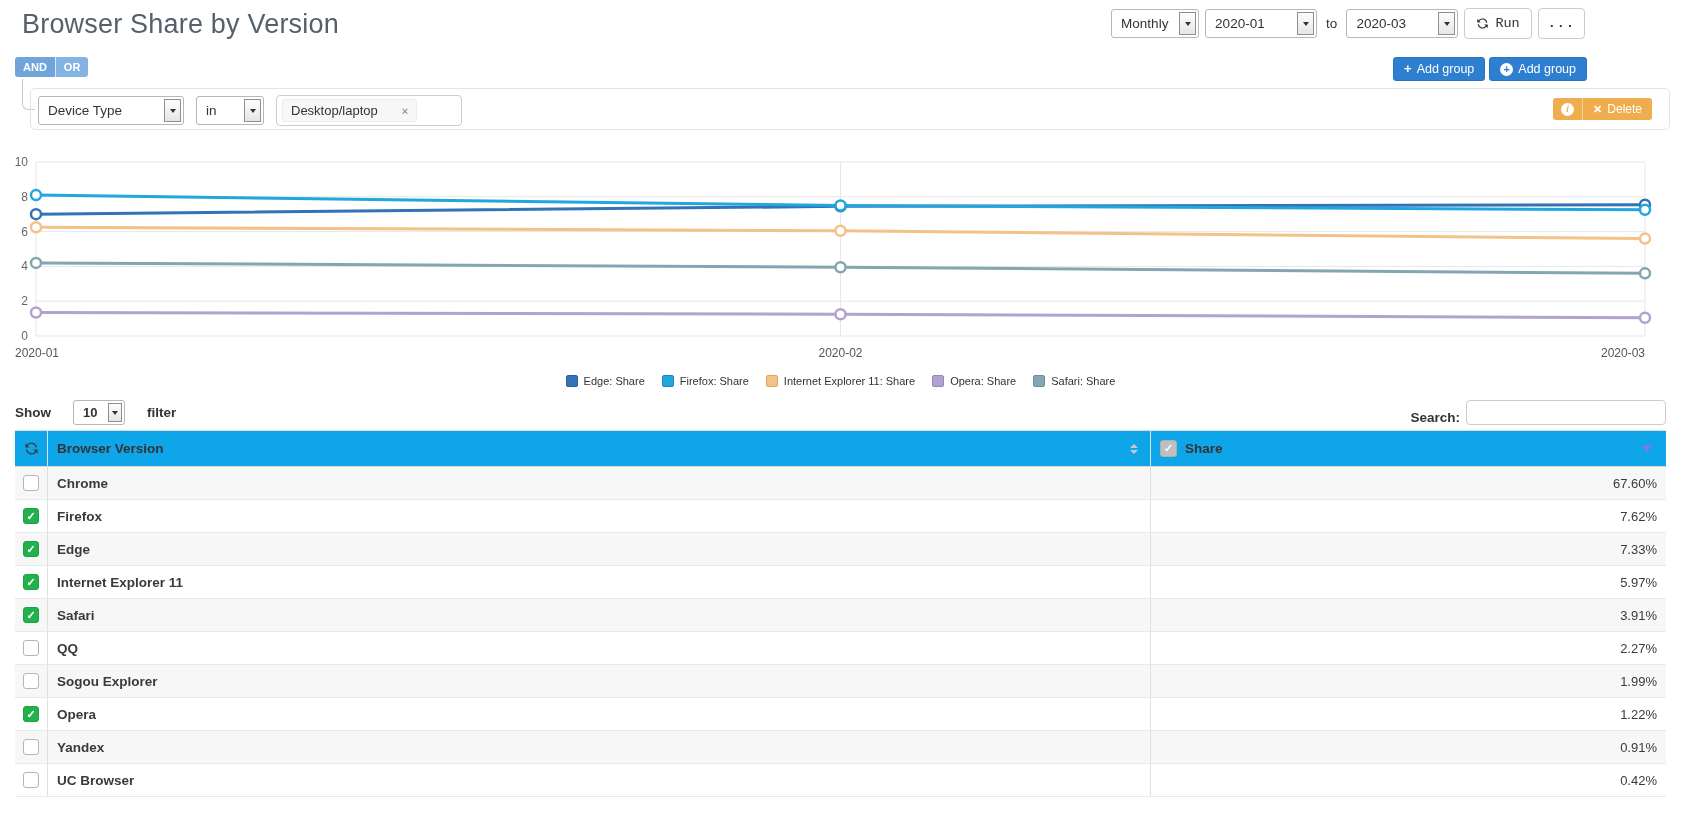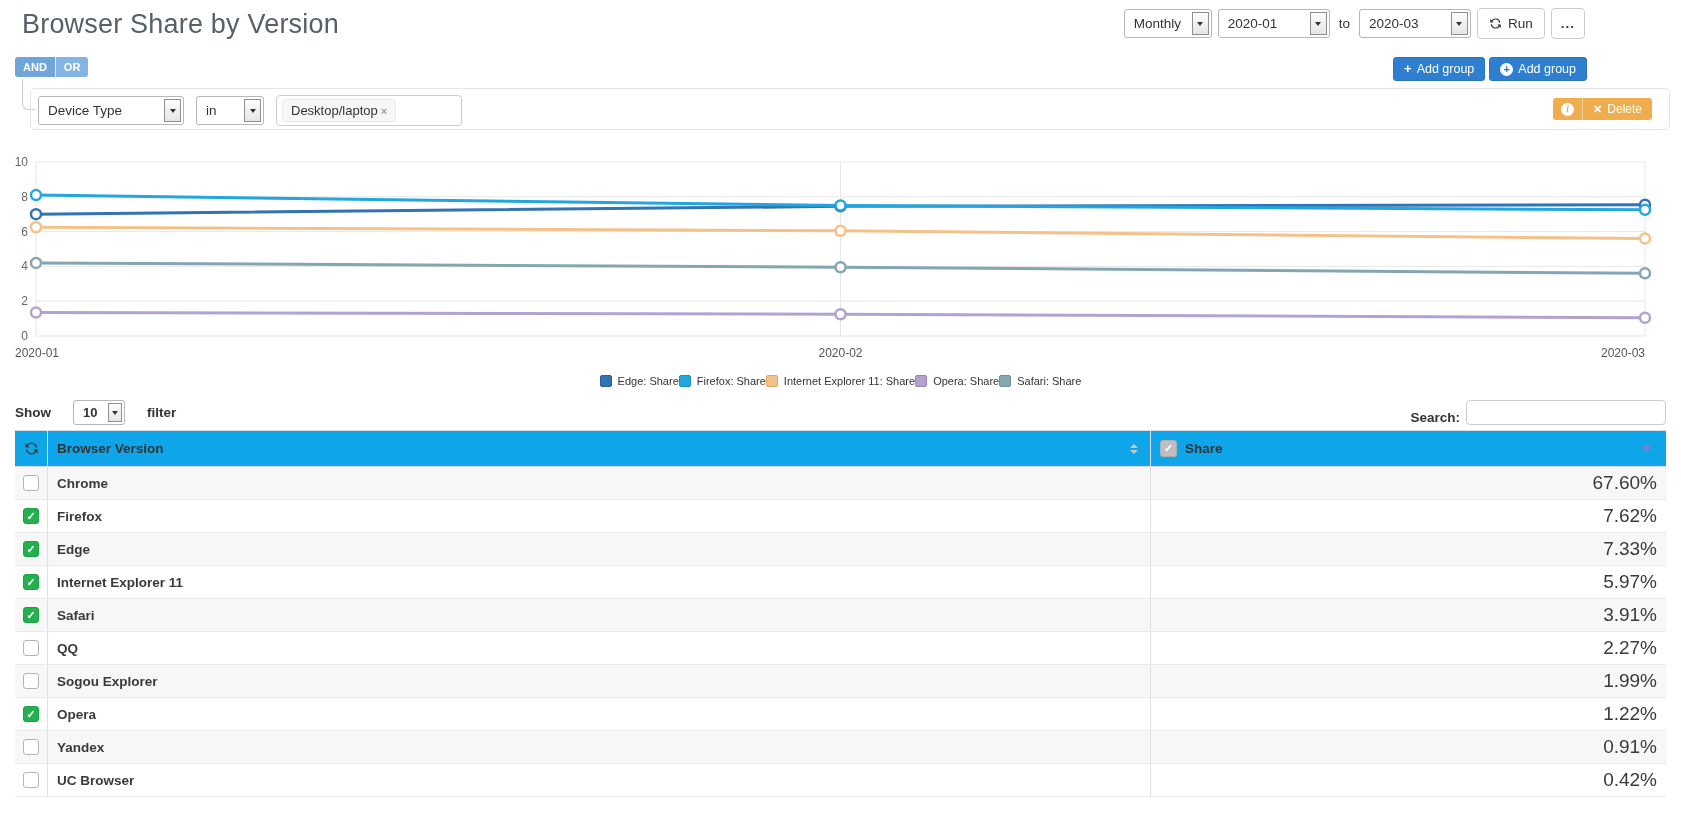--- a/index.html
+++ b/index.html
@@ -9,55 +9,55 @@
   
   .title{position:absolute;left:22px;top:9px;font-size:27px;font-weight:300;color:#56606a;letter-spacing:.2px;}
   .top-controls{position:absolute;top:8px;right:96px;display:flex;align-items:center;gap:6px;height:31px;}
   .sel{display:inline-flex;align-items:stretch;background:#fff;border:1px solid #b7b7b7;border-radius:3px;height:29px;box-sizing:border-box;}
   .sel .sel-text{padding:0 9px;line-height:27px;font-size:13.5px;color:#333;white-space:nowrap;flex:1;}
   .sel .sel-arrow{margin:2px;width:15px;border:1px solid #8f8f8f;background:linear-gradient(#fdfdfd,#e6e6e6);
         display:flex;align-items:center;justify-content:center;}
   .caret{width:0;height:0;border-left:3.5px solid transparent;border-right:3.5px solid transparent;border-top:4.5px solid #333;}
   .to-label{font-size:13.5px;color:#333;padding:0 3px;}
   .btn-default{display:flex;align-items:center;gap:6px;background:#fff;border:1px solid #ccc;border-radius:4px;
-        height:31px;box-sizing:border-box;padding:0 11px;font-size:13.5px;color:#333;cursor:pointer;}
+        height:31px;box-sizing:border-box;padding:0 11px;font-size:13.5px;color:#333;cursor:pointer;font-family:Liberation Mono, monospace;}
   .btn-more{padding:0 9px;font-weight:bold;letter-spacing:1px;line-height:10px;}
 
   
   .andor{position:absolute;left:15px;top:57px;display:flex;font-size:11px;font-weight:bold;color:#fff;}
   .andor .and{background:#6fa5da;border-radius:3px 0 0 3px;padding:4px 8px;border-right:1px solid #dbe9f6;}
   .andor .or{background:#83b4e4;border-radius:0 3px 3px 0;padding:4px 8px;}
   .add-btns{position:absolute;top:57px;right:94px;display:flex;gap:4px;}
   .btn-blue{display:flex;align-items:center;gap:5px;background:#2e7fd0;color:#fff;border:1px solid #2a74be;
         border-radius:3px;font-size:12.5px;padding:4px 10px;cursor:pointer;}
   .plus-glyph{font-weight:bold;font-size:13px;line-height:12px;}
   .circle-plus{width:13px;height:13px;border-radius:50%;background:#fff;color:#2e7fd0;font-weight:bold;font-size:11px;
         line-height:13px;text-align:center;}
   .elbow{position:absolute;left:22px;top:79px;width:12px;height:30px;border-left:1px solid #ccc;border-bottom:1px solid #ccc;
         border-bottom-left-radius:6px;}
   .filter-panel{position:absolute;left:30px;right:11px;top:88px;height:42px;border:1px solid #e4e4e4;border-radius:5px;box-sizing:border-box;}
   .filter-row{position:absolute;left:7px;top:6px;display:flex;align-items:center;gap:12px;}
   .sel-field{width:146px;}
   .sel-op{width:68px;}
   .tagbox{display:flex;align-items:center;border:1px solid #ccc;border-radius:4px;height:31px;box-sizing:border-box;width:186px;padding:0 5px;background:#fff;}
-  .tag{display:flex;align-items:center;gap:3px;background:#f7f7f7;border:1px solid #ececec;border-radius:3px;padding:3px 8px;font-size:13px;color:#333;}
+  .tag{display:flex;align-items:center;gap:24px;background:#f7f7f7;border:1px solid #ececec;border-radius:3px;padding:3px 8px;font-size:13px;color:#333;}
   .tag .x{color:#9b9b9b;font-size:11px;font-weight:bold;cursor:pointer;}
   .btn-warning{position:absolute;right:17px;top:9px;display:flex;align-items:center;background:#f0ad4e;border-radius:3px;
         color:#fff;font-size:12px;height:22px;}
   .btn-warning .seg-info{display:flex;align-items:center;padding:0 8px;height:100%;border-right:1px solid rgba(255,255,255,.45);cursor:pointer;}
   .info-disc{width:13px;height:13px;border-radius:50%;background:#fff;color:#f0ad4e;font-size:9.5px;font-weight:bold;
         font-style:italic;text-align:center;line-height:13px;font-family:"Liberation Serif",serif;}
   .btn-warning .seg-del{display:flex;align-items:center;gap:5px;padding:0 10px;cursor:pointer;}
   .del-x{font-weight:bold;font-size:11px;}
 
   
   .chart-wrap{position:absolute;left:15px;top:143px;width:1651px;}
   .ylab{font-size:12px;fill:#666;}
   .xlab{font-size:12px;fill:#555;}
-  .legend{display:flex;justify-content:center;align-items:center;margin-top:6px;}
+  .legend{display:flex;justify-content:center;align-items:center;gap:17px;margin-top:6px;}
   .legend-item{display:flex;align-items:center;gap:6px;}
   .legend-swatch{width:12px;height:12px;border-radius:2px;box-sizing:border-box;}
   .legend-label{font-size:11px;color:#333;}
 
   
   .tbl-controls{position:absolute;left:15px;right:15px;top:400px;height:27px;}
   .show-group{position:absolute;left:0;top:0;display:flex;align-items:center;gap:22px;font-size:13.5px;font-weight:bold;color:#333;}
   .sel-small{height:25px;width:52px;}
   .sel-small .sel-text{line-height:23px;font-size:13px;}
   .search-group{position:absolute;right:0;top:0;display:flex;align-items:flex-end;gap:6px;font-size:13.5px;font-weight:bold;color:#333;}
@@ -79,21 +79,21 @@
   .sort-desc{position:absolute;right:14px;top:50%;transform:translateY(-50%);width:0;height:0;
         border-left:5.5px solid transparent;border-right:5.5px solid transparent;border-top:7px solid #7b7dd8;}
   .cb{width:16px;height:16px;border-radius:3px;box-sizing:border-box;display:flex;align-items:center;justify-content:center;
         font-size:11px;font-weight:bold;color:#fff;cursor:pointer;}
   .cb.unchecked{background:#fff;border:1px solid #b5b5b5;}
   .cb.checked{background:#22b14c;border:1px solid #1ea045;}
   .cb.header{background:#bfbfbf;border:1px solid #b0b0b0;width:17px;height:17px;}
   .tr{display:flex;align-items:center;height:33px;border-bottom:1px solid #e9e9e9;box-sizing:border-box;background:#fff;}
   .tr.odd{background:#f7f7f7;}
   .td-name{font-size:13.5px;color:#3a3a3a;}
-  .td-share{justify-content:flex-end;padding-right:9px;font-size:19px;color:#3a3a3a;}
+  .td-share{justify-content:flex-end;padding-right:9px;font-size:13px;color:#3a3a3a;}
 </style>
 </head>
 <body>
 
 <div class="page">
 
   <div class="title">Browser Share by Version</div>
 
   <div class="top-controls">
     <div class="sel" style="width:88px">

